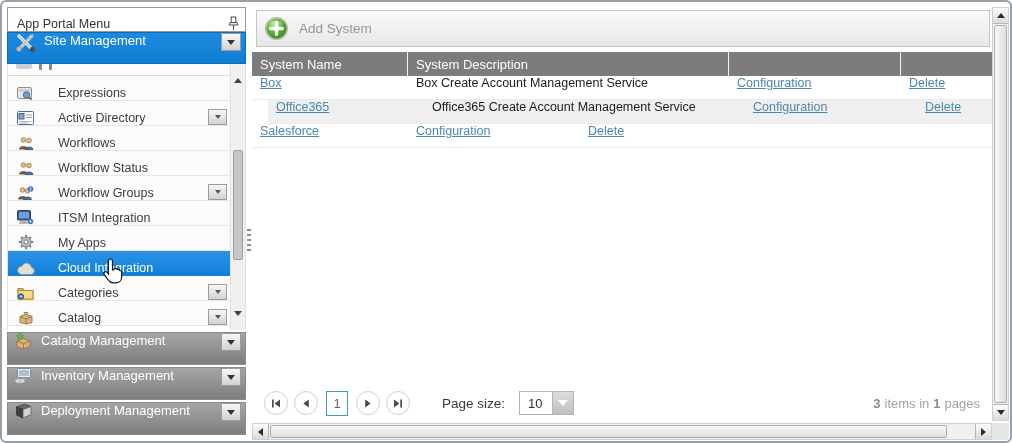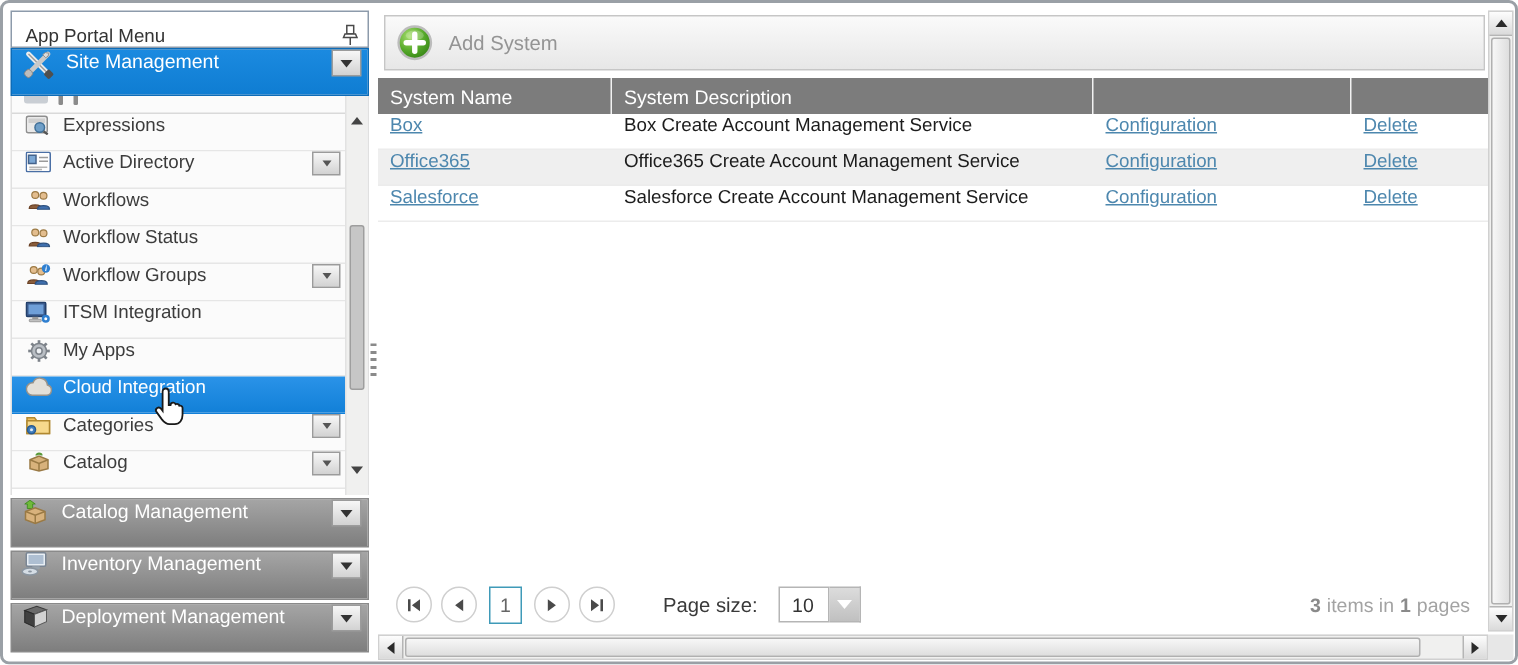--- a/index.html
+++ b/index.html
@@ -14,21 +14,21 @@
   .sect{height:32px;display:flex;gap:8px;padding-left:6px;color:#fff;font-size:13px;}
   .sect.blue{background:linear-gradient(#1b8ae0,#0f7dd2);border:1px solid #0d6cb8;}
   .sect.gray{height:33px;margin-top:2px;background:linear-gradient(#a5a5a5,#7e7e7e);border:1px solid #8a8a8a;}
   .ddbtn{margin-left:auto;margin-right:4px;width:20px;height:18px;border:1px solid #9b9b9b;
     background:linear-gradient(#f7f7f7,#d2d2d2);display:flex;align-items:center;justify-content:center;}
   .tri-dn{width:0;height:0;border-left:4px solid transparent;border-right:4px solid transparent;border-top:5px solid #333;}
   .tri-up-s{width:0;height:0;border-left:4px solid transparent;border-right:4px solid transparent;border-bottom:5px solid #444;}
   .tri-dn-s{width:0;height:0;border-left:4px solid transparent;border-right:4px solid transparent;border-top:5px solid #444;}
   .menu-wrap{display:flex;height:266px;border-left:1px solid #e0e0e0;border-right:1px solid #e0e0e0;}
   .menu-list{flex:1;overflow:hidden;background:#fff;}
-  .mi{height:25px;display:flex;align-items:flex-start;gap:7px;padding-left:8px;
+  .mi{height:25px;display:flex;align-items:flex-end;gap:23px;padding-left:8px;
     border-bottom:1px solid #e6e6e6;font-size:12.5px;color:#3c3c3c;background:#fbfbfb;}
   .mi .icon{width:19px;display:flex;justify-content:center;}
   .mi.selected{background:linear-gradient(#2a93e8,#1280d8);color:#fff;border-bottom-color:#1280d8;}
   .mi .ddbtn{width:19px;height:16px;margin-right:3px;}
   .mi .ddbtn .tri-dn{border-left-width:3px;border-right-width:3px;border-top-width:4px;border-top-color:#555;}
   .mi-partial{height:12px;overflow:hidden;border-bottom:1px solid #d9d9d9;background:#fbfbfb;position:relative;}
   .mi-partial .stub{position:absolute;top:-14px;left:8px;display:flex;gap:7px;align-items:center;height:25px;}
   .stub-ic{width:16px;height:12px;background:#c9ced4;border-radius:2px;}
   .stub-t{width:3px;height:7px;background:#8b8b8b;border-radius:1px;margin-top:8px;}
   .menu-scroll{width:15px;background:#f0f0ef;border-left:1px solid #e2e2e2;position:relative;}
@@ -47,21 +47,21 @@
     background:linear-gradient(#fafafa,#e7e7e7);border:1px solid #c6c6c6;display:flex;align-items:center;}
   .add-btn{display:flex;align-items:center;gap:10px;margin-left:7px;background:none;border:none;
     font-size:13.5px;color:#949494;font-family:inherit;cursor:pointer;padding:0;}
   .grid-header{position:absolute;left:0;top:45px;right:0;height:24px;background:#7c7c7c;display:flex;}
   .gh-cell{display:flex;align-items:center;padding-left:8px;color:#fff;font-size:13px;
     border-right:1px solid #f2f2f2;}
   .gh-cell:last-child{border-right:none;}
   .c0{width:156px;} .c1{width:321px;} .c2{width:172px;} .c3{flex:1;}
   .grid-rows{position:absolute;left:0;top:69px;right:0;}
   .grow{height:24px;display:flex;border-bottom:1px solid #ececec;background:#fff;}
-  .grow.alt{background:#efefef;}
+  .grow.alt{background:#efefef;margin-left:16px;}
   .cell{display:flex;align-items:flex-start;padding-left:8px;font-size:12.5px;color:#1c1c1c;}
   .grow a{color:#4d87ae;text-decoration:underline;font-size:12.5px;}
   
   .pager{position:absolute;left:0;right:0;bottom:0;height:36px;display:flex;align-items:center;
     padding:0 12px;gap:6px;background:#fff;}
   .pbtn{width:24px;height:24px;border-radius:50%;border:1px solid #cfcfcf;background:#fff;
     display:flex;align-items:center;justify-content:center;padding:0;cursor:pointer;}
   .pcur{width:22px;height:25px;border:1px solid #3f9ab8;background:#fff;color:#666;font-size:13px;
     display:flex;align-items:center;justify-content:center;margin:0 2px;}
   .psize-label{margin-left:26px;font-size:13.5px;color:#3a3a3a;}
@@ -387,23 +387,20 @@
               <a href="#">Configuration</a>
             </div>
             <div class="cell c3">
               <a href="#">Delete</a>
             </div>
           </div>
           <div class="grow">
             <div class="cell c0">
               <a href="#">Salesforce</a>
             </div>
-            <div class="cell c1">
-              <span>Salesforce Create Account Management Service</span>
-            </div>
             <div class="cell c2">
               <a href="#">Configuration</a>
             </div>
             <div class="cell c3">
               <a href="#">Delete</a>
             </div>
           </div>
         </div>
 
       <div class="pager">

